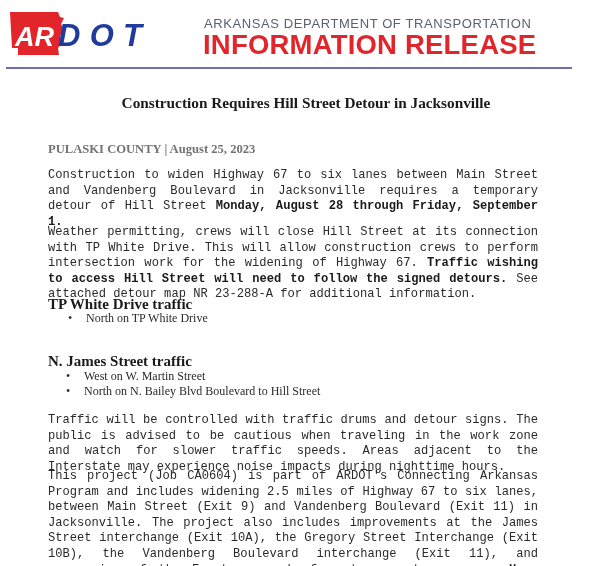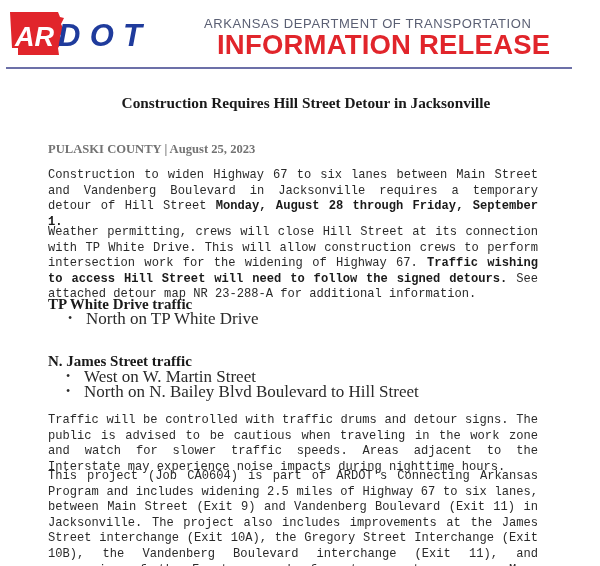--- a/index.html
+++ b/index.html
@@ -4,36 +4,36 @@
   <style>
     * { box-sizing: border-box; margin: 0; padding: 0; }
     html, body { width: 600px; height: 566px; background: #ffffff; overflow: hidden; }
     body { font-family: "Liberation Serif", "DejaVu Serif", serif; color: #222; position: relative; }
 
     .header { position: absolute; left: 0; top: 0; width: 600px; height: 72px; padding-left: 8px; }
     .logo { position: absolute; left: 6px; top: 8px; width: 140px; height: 52px; }
     .agency { position: absolute; left: 204px; top: 16px; font-family: "Liberation Sans", "DejaVu Sans", sans-serif;
       font-size: 13px; color: #5a5f73; letter-spacing: 0.6px; white-space: nowrap; }
     .release { position: absolute; left: 203px; top: 29px; font-family: "Liberation Sans", "DejaVu Sans", sans-serif;
-      font-weight: bold; font-size: 27.5px; color: #e1252b; letter-spacing: 0.2px; white-space: nowrap; margin-left: 14px; }
+      font-weight: bold; font-size: 27.5px; color: #e1252b; letter-spacing: 0.2px; white-space: nowrap; }
     .rule { position: absolute; left: 6px; top: 67px; width: 566px; height: 1.5px; background: #6c70a8; }
 
     .title { position: absolute; left: 0; top: 94px; width: 600px; text-align: center;
       font-weight: bold; font-size: 15.3px; color: #1a1a1a; padding-left: 12px; }
     .dateline { position: absolute; left: 48px; top: 142px; font-weight: bold; font-size: 12.6px; color: #737373; }
 
     .para { position: absolute; left: 48px; width: 490px; font-size: 12.1px; line-height: 15.6px;
       text-align: justify; color: #2a2a2a; font-family: Liberation Mono, monospace; }
     .para b { color: #1a1a1a; }
     .p1 { top: 168px; }
     .p2 { top: 225px; }
     .subhead { position: absolute; left: 48px; font-weight: bold; font-size: 15px; color: #1a1a1a; }
     .sh1 { top: 296px; }
     .sh2 { top: 353px; }
-    .list { position: absolute; left: 66px; list-style: none; font-size: 17px; line-height: 15px; color: #2a2a2a; }
+    .list { position: absolute; left: 66px; list-style: none; font-size: 12px; line-height: 15px; color: #2a2a2a; }
     .list li { position: relative; padding-left: 22px; }
     .list li::before { content: "•"; position: absolute; left: 4px; top: 0; font-size: 12px; }
     .l1 { top: 311px; left: 64px; }
     .l2 { top: 369px; left: 62px; }
     .p3 { top: 413px; }
     .p4 { top: 469px; }
     .link { color: #2b2ba6; text-decoration: underline; }
   </style>
 </head>
 <body>

